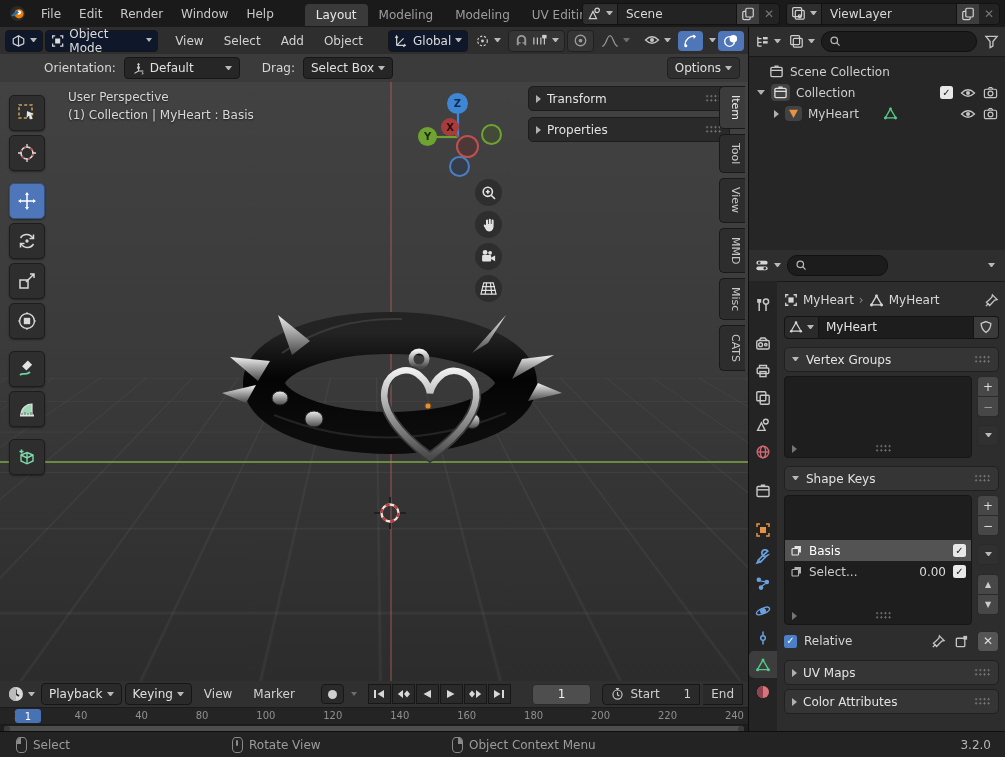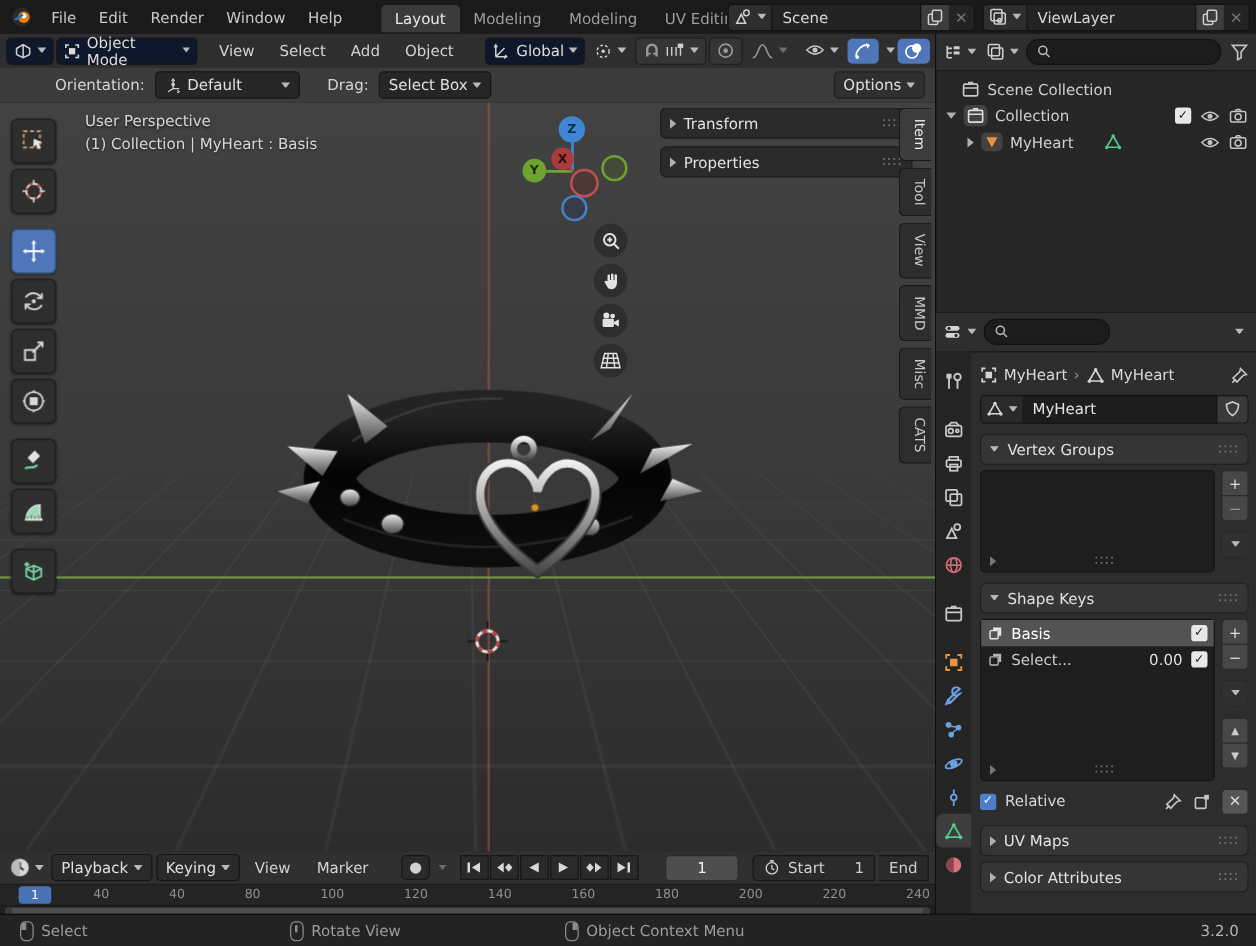--- a/index.html
+++ b/index.html
@@ -83,21 +83,21 @@
   .panel-h{height:23px;background:#353535;border:1px solid #202020;border-radius:5px;display:flex;align-items:center;padding:0 7px;color:#e2e2e2;margin-bottom:4px;}
   .panel-h .grip{margin-left:auto;}
   .listbox{background:#1e1e1e;border:1px solid #161616;border-radius:4px;position:relative;}
   .sidecol{display:flex;flex-direction:column;margin-left:5px;}
   .sq{width:20px;height:19px;background:#474747;border:1px solid #2a2a2a;display:flex;align-items:center;justify-content:center;color:#ddd;font-size:12px;line-height:1;}
   .sq.top{border-radius:4px 4px 0 0;}
   .sq.bot{border-radius:0 0 4px 4px;}
   .sq.solo{border-radius:4px;}
   .sq.dark{background:#303030;}
   .skrow{height:21px;display:flex;align-items:center;padding:0 5px;color:#cbcbcb;}
-  .skrow.sel{background:#535353;color:#fff;}
+  .skrow.sel{background:#535353;color:#fff;margin-top:44px;}
   .field{height:21px;background:#1d1d1d;border:1px solid #131313;border-radius:4px;display:flex;align-items:center;padding:0 7px;color:#e2e2e2;}
   
   .timeline{left:0;top:681px;width:748px;height:50px;background:#303030;}
   .tl-h{height:26px;display:flex;align-items:center;gap:3px;padding:0 5px;border-bottom:1px solid #1c1c1c;}
   .pbgroup{display:flex;gap:1px;}
   .pbtn{width:21px;height:18px;background:#2a2a2a;border:1px solid #171717;display:flex;align-items:center;justify-content:center;}
   .ruler{position:relative;height:16px;background:#242424;border-bottom:1px solid #1a1a1a;color:#8f8f8f;font-size:10px;}
   .ticks{position:absolute;left:14px;right:4px;top:2px;display:flex;justify-content:space-between;}
   .badge{position:absolute;left:15px;top:1px;width:26px;height:14px;background:#4772b3;border-radius:3px;color:#fff;font-size:10px;display:flex;align-items:center;justify-content:center;}
   .scroll{position:relative;height:8px;background:#1e1e1e;}

